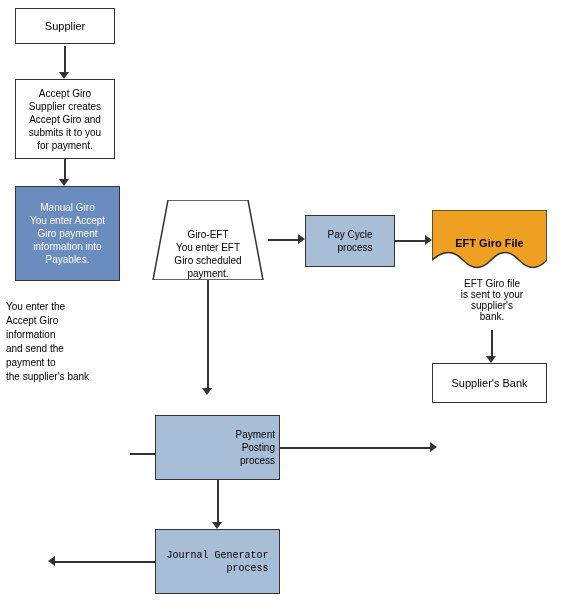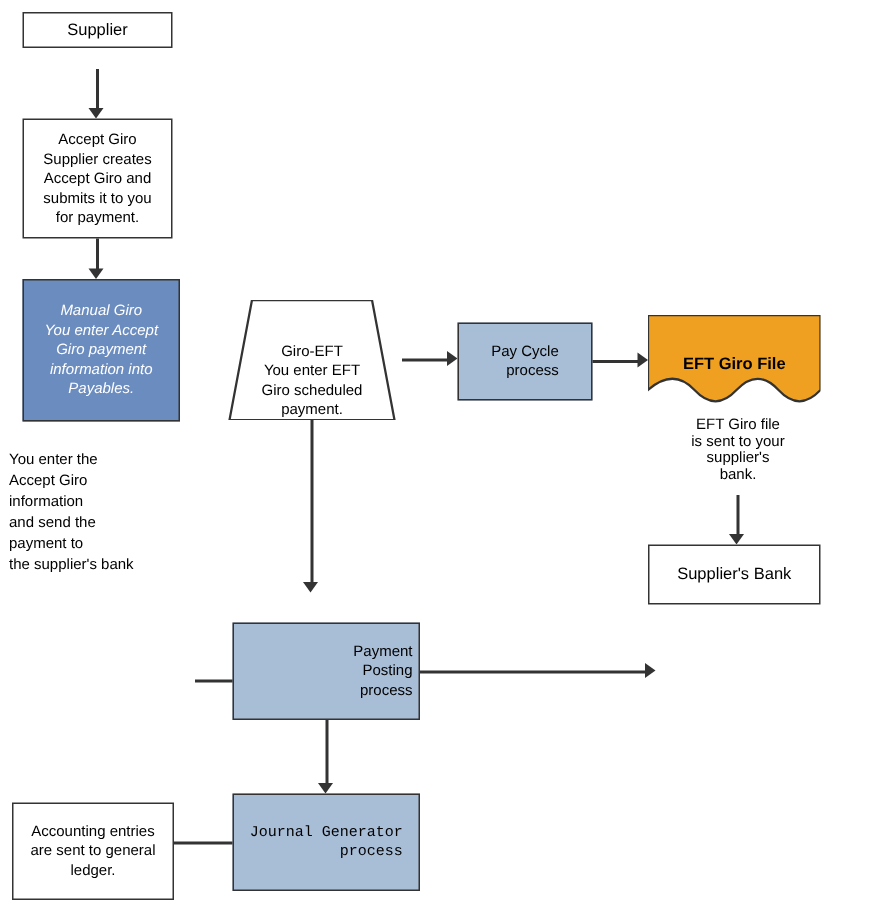--- a/index.html
+++ b/index.html
@@ -132,36 +132,36 @@
       z-index: 1;
       font-weight: bold;
       font-size: 11px;
     }
   </style>
 </head>
 <body>
 
 <div class="diagram">
 
-  <div class="box" style="left:15px; top:8px; width:100px; height:24px;">
+  <div class="box" style="left:15px; top:8px; width:100px; height:36px;">
     <span>Supplier</span>
   </div>
 
   <div class="arrow arrow-v" style="left:64px; top:46px; height:28px;"></div>
   <div class="arrowhead-down" style="left:59px; top:72px;"></div>
 
   <div class="box" style="left:15px; top:79px; width:100px; height:80px;">
     <span style="font-size:10px;">Accept Giro<br>Supplier creates<br>Accept Giro and<br>submits it to you<br>for payment.</span>
   </div>
 
   <div class="arrow arrow-v" style="left:64px; top:159px; height:22px;"></div>
   <div class="arrowhead-down" style="left:59px; top:179px;"></div>
 
   <div class="box box-blue" style="left:15px; top:186px; width:105px; height:95px;">
-    <span style="font-size:10px;font-style:italic;">Manual Giro<br>You enter Accept<br>Giro payment<br>information into<br>Payables.</span>
+    <span style="font-size:10px;">Manual Giro<br>You enter Accept<br>Giro payment<br>information into<br>Payables.</span>
   </div>
 
   <div class="trapezoid" style="left:148px; top:200px; width:120px; height:80px;">
     <svg viewBox="0 0 120 80" preserveAspectRatio="none">
       <polygon points="20,0 100,0 115,80 5,80" fill="#fff" stroke="#333" stroke-width="1.5"></polygon>
     </svg>
     <span class="label" style="font-size:10px; padding: 0 15px;">Giro-EFT<br>You enter EFT<br>Giro scheduled<br>payment.</span>
   </div>
 
   <div class="arrow arrow-h" style="left:268px; top:239px; width:32px;"></div>
@@ -212,17 +212,14 @@
   <div class="arrow arrow-v" style="left:217px; top:480px; height:44px;"></div>
   <div class="arrowhead-down" style="left:212px; top:522px;"></div>
 
   <div class="box box-blue-light" style="left:155px; top:529px; width:125px; height:65px;">
     <span style="font-size:10px;font-family:Liberation Mono, monospace;">Journal Generator<br>process</span>
   </div>
 
   <div class="arrow arrow-h" style="left:55px; top:561px; width:100px;"></div>
   <div class="arrowhead-left" style="left:48px; top:556px;"></div>
 
-  <div class="box" style="left:8px; top:535px; width:108px; height:65px;">
-    <span style="font-size:10px;">Accounting entries<br>are sent to general<br>ledger.</span>
-  </div>
 
 </div>
 
 </body></html>

